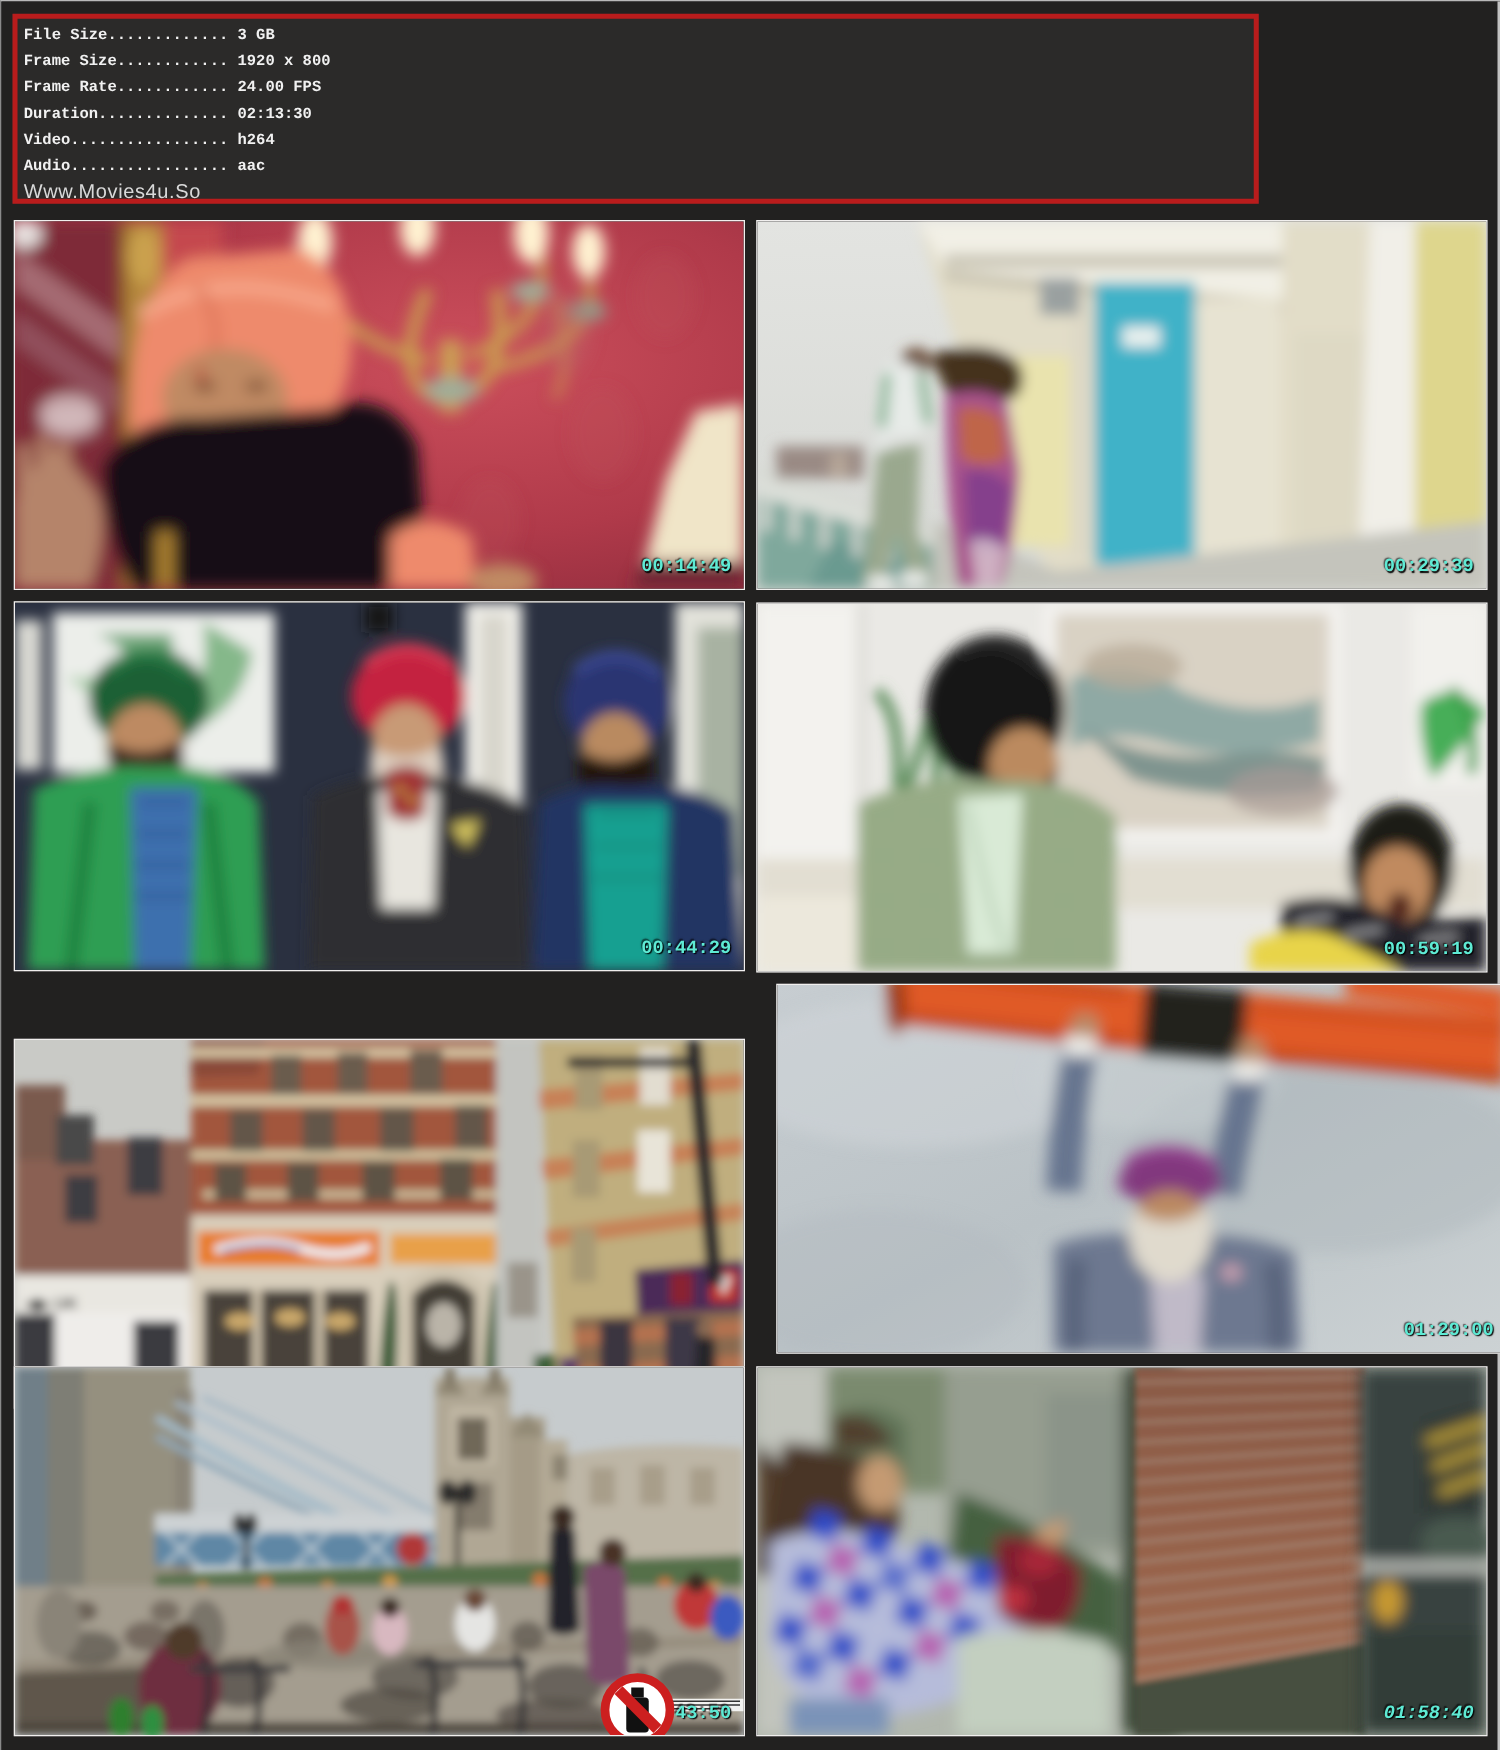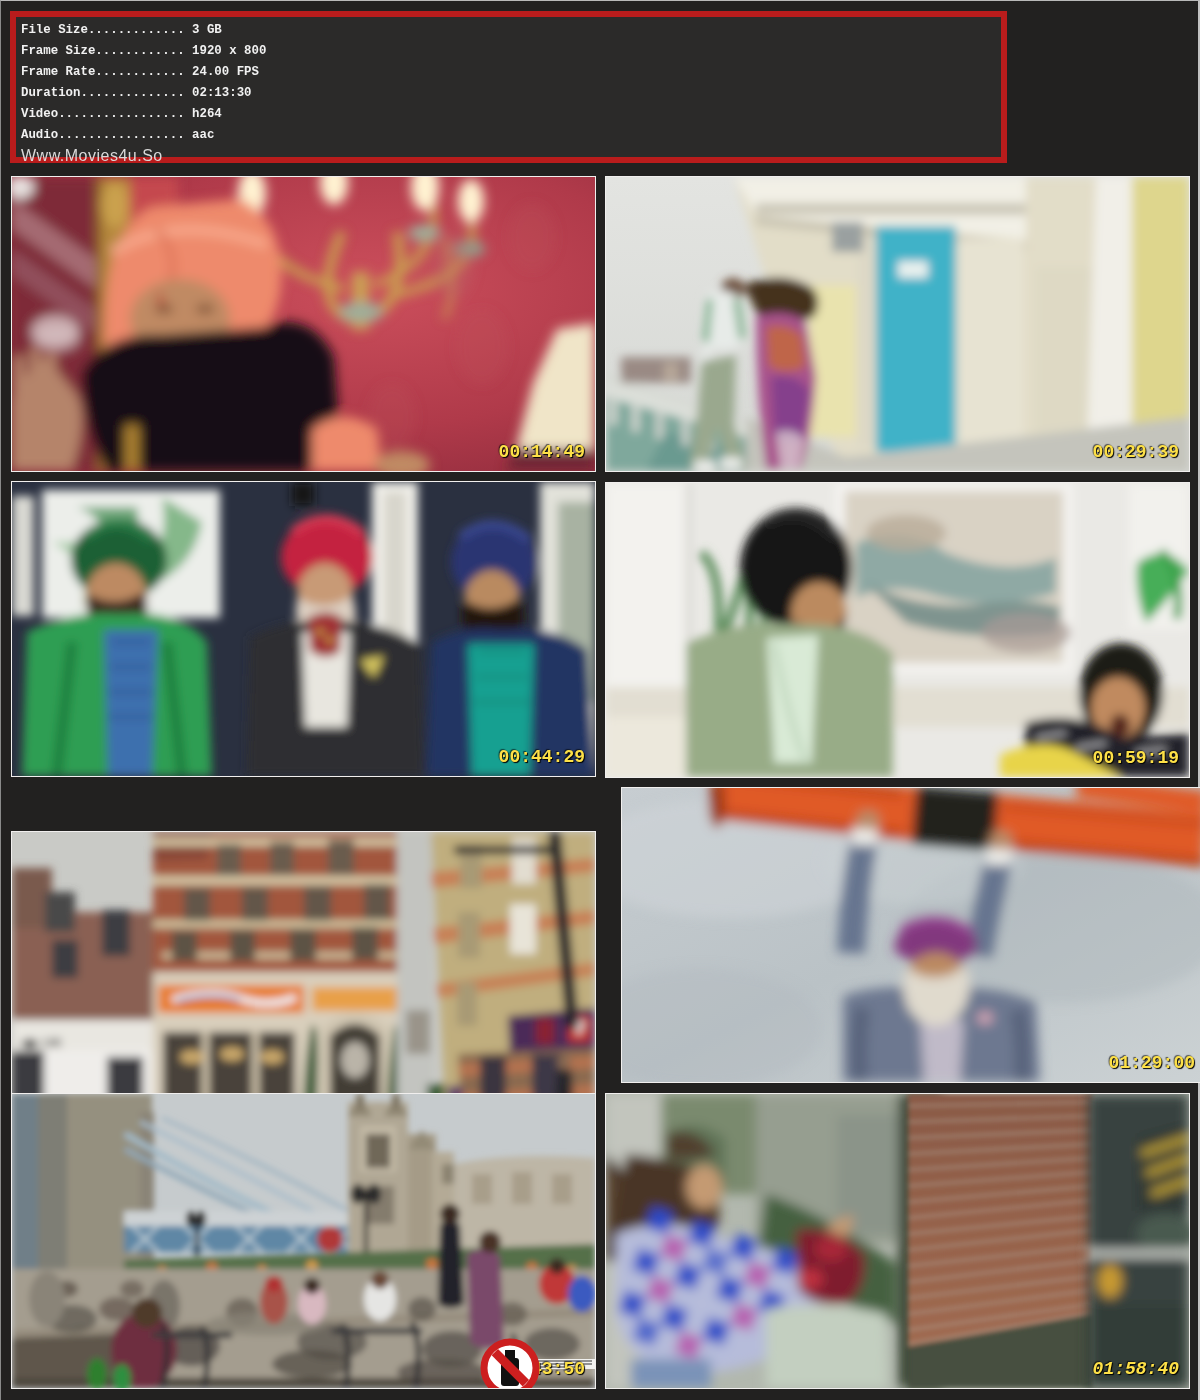--- a/index.html
+++ b/index.html
@@ -9,21 +9,21 @@
     position:relative;
     font-family:"Liberation Sans",sans-serif;
     overflow:hidden;
     border-top:1px solid #b9b9b9;
     border-left:1px solid #8a8a8a;
     box-sizing:border-box;
   }
   #rightedge{position:absolute;right:0;top:0;width:2px;height:1400px;background:#c2c2c2;}
   #meta{
     position:absolute;left:9px;top:10px;width:997px;height:152px;
-    background:#2b2a29;border:6px solid #b91c1c;box-sizing:border-box;
+    background:#2b2a29;border:4px solid #b91c1c;box-sizing:border-box;
   }
   #meta pre{
     margin:0;padding:3px 0 0 5px;
     font-family:"Liberation Mono",monospace;
     font-weight:bold;font-size:12.4px;line-height:21px;
     color:#f1f1f1;letter-spacing:0px;
   }
   #wm{
     position:absolute;left:5px;top:127px;
     font-family:"Liberation Sans",sans-serif;
@@ -35,21 +35,21 @@
   #p2{left:604px;top:175px;}
   #p3{left:10px;top:480px;}
   #p4{left:604px;top:481px;text-align:right;}
   #p5{left:10px;top:830px;}
   #p6{left:620px;top:786px;}
   #p7{left:10px;top:1092px;}
   #p8{left:604px;top:1092px;font-style:italic;}
   .ts{
     position:absolute;right:10px;bottom:9px;
     font-family:"Liberation Mono",monospace;font-weight:bold;
-    font-size:18px;color:#fde047;
+    font-size:15px;color:#5eead4;
     text-shadow:1px 1px 1px #000, -1px -1px 1px rgba(0,0,0,.6);
     letter-spacing:0px;
   }
 </style>
 </head>
 <body>
 <div id="rightedge"></div>
 <div id="meta">
 <pre>File Size............. 3 GB
 Frame Size............ 1920 x 800

